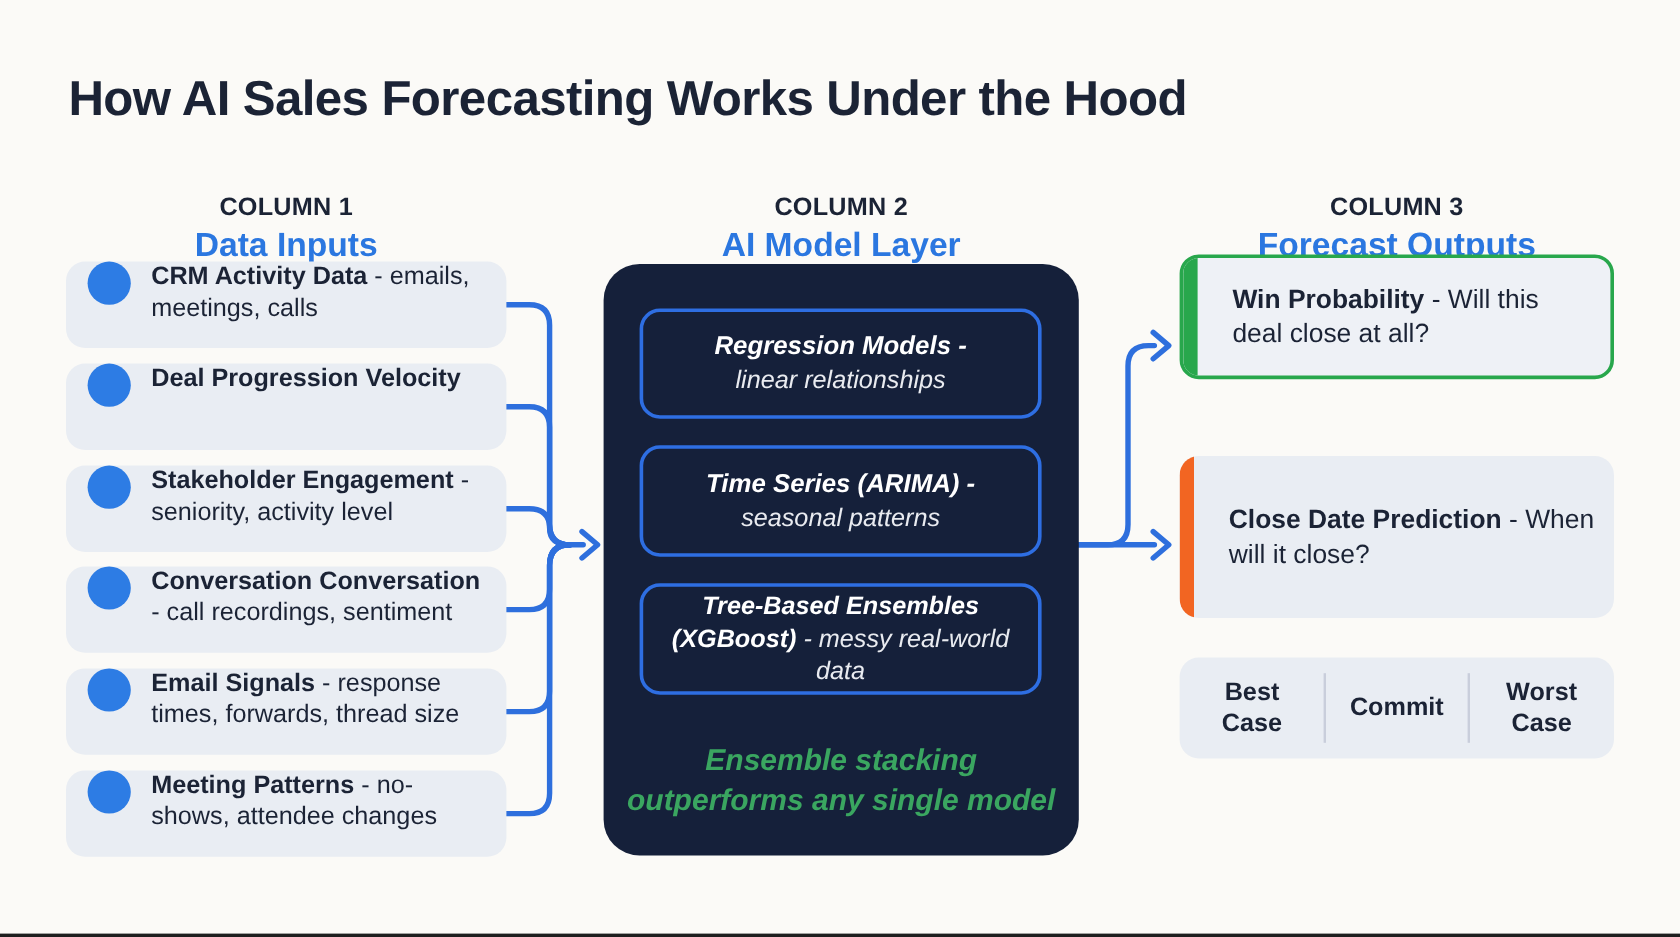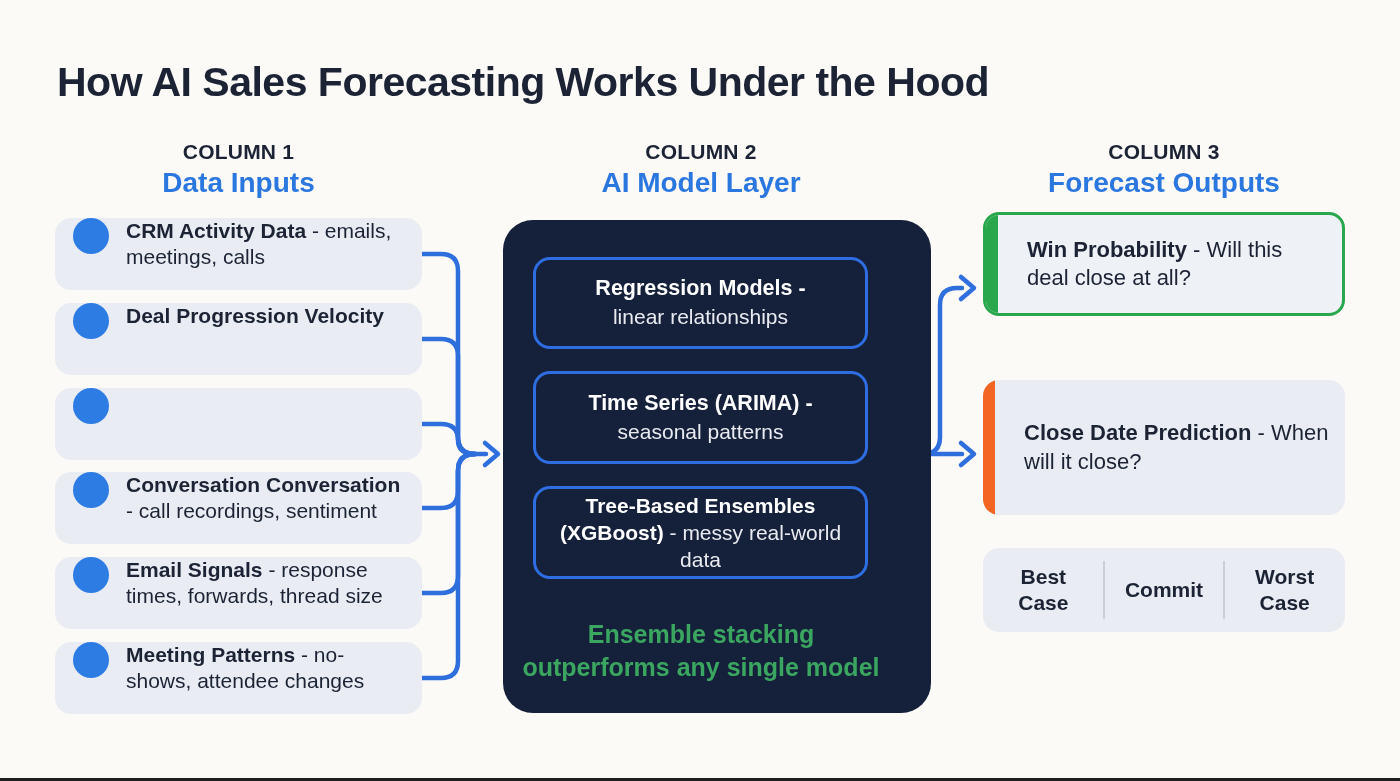--- a/index.html
+++ b/index.html
@@ -26,21 +26,21 @@
     overflow:hidden;
   }
   .page-title{
     position:absolute;left:57px;top:44px;
     font-size:41px;font-weight:700;letter-spacing:-0.5px;
     color:var(--navy-text);
     margin-top:15px;
   }
   .col-header{position:absolute;top:140px;text-align:center;}
   .col-header .eyebrow{
-    font-size:21px;font-weight:700;color:var(--navy-text);letter-spacing:.2px;
+    font-size:21px;font-weight:700;color:var(--navy-text);letter-spacing:.2px;margin-top:21px;
   }
   .col-header .col-heading{
     font-size:28px;font-weight:700;color:var(--heading-blue);margin-top:3px;
   }
   .col-header.c1{left:55px;width:367px;}
   .col-header.c2{left:503px;width:396px;}
   .col-header.c3{left:983px;width:362px;}
 
   .connectors{position:absolute;left:0;top:0;}
   .connectors path{fill:none;stroke:var(--line-blue);stroke-width:4.5;stroke-linecap:round;stroke-linejoin:round;}
@@ -58,22 +58,22 @@
     width:36px;height:36px;border-radius:50%;
     background:var(--bullet-blue);flex:0 0 36px;
   }
   .input-text{
     font-size:21px;line-height:1.24;color:var(--navy-text);
   }
   .input-text b{font-weight:700;}
 
   
   .model-panel{
-    position:absolute;left:503px;top:220px;width:428px;height:493px;
-    background:var(--panel-navy);border-radius:30px;
+    position:absolute;left:503px;top:220px;width:396px;height:493px;
+    background:var(--panel-navy);border-radius:30px;font-style:italic;
   }
   .model-card{
     position:absolute;left:30px;width:335px;height:93px;
     border:3px solid var(--inner-border-blue);border-radius:17px;
     display:flex;flex-direction:column;align-items:center;justify-content:center;
     text-align:center;color:#ffffff;padding:0 6px;
   }
   .model-card.m0{top:37px;height:92px;}
   .model-card.m1{top:151px;}
   .model-card.m2{top:266px;}
@@ -174,20 +174,21 @@
     <div class="input-card">
       <span class="bullet"></span>
       <div class="input-text"><b>CRM Activity Data</b><span> - emails, meetings, calls</span></div>
     </div>
     <div class="input-card">
       <span class="bullet"></span>
       <div class="input-text"><b>Deal Progression Velocity</b><span></span></div>
     </div>
     <div class="input-card">
       <span class="bullet"></span>
+      <div class="input-text"><b>Stakeholder Engagement</b><span> - seniority, activity level</span></div>
     </div>
     <div class="input-card">
       <span class="bullet"></span>
       <div class="input-text"><b>Conversation Conversation</b><span> - call recordings, sentiment</span></div>
     </div>
     <div class="input-card">
       <span class="bullet"></span>
       <div class="input-text"><b>Email Signals</b><span> - response times, forwards, thread size</span></div>
     </div>
     <div class="input-card">

